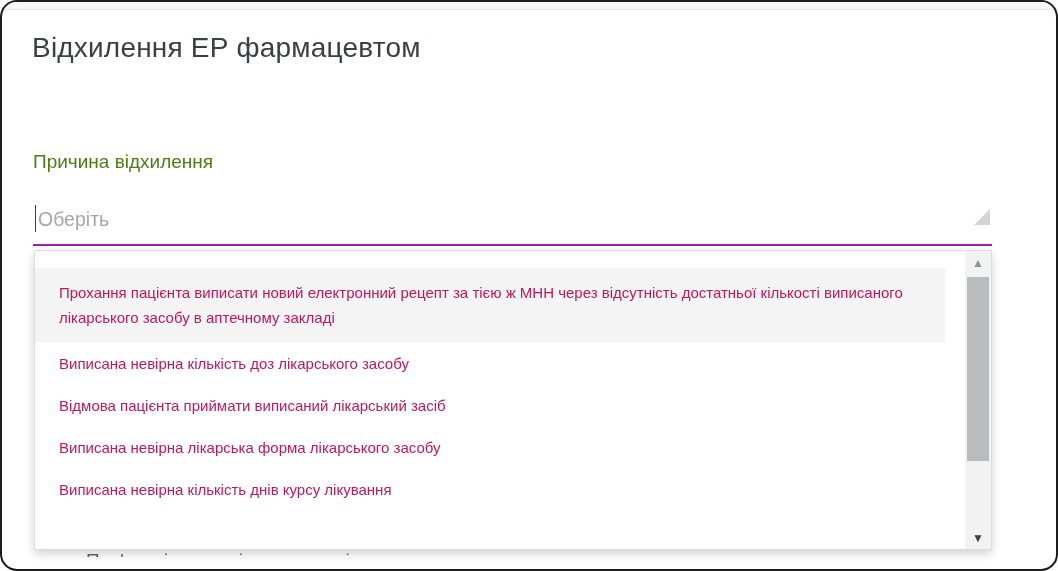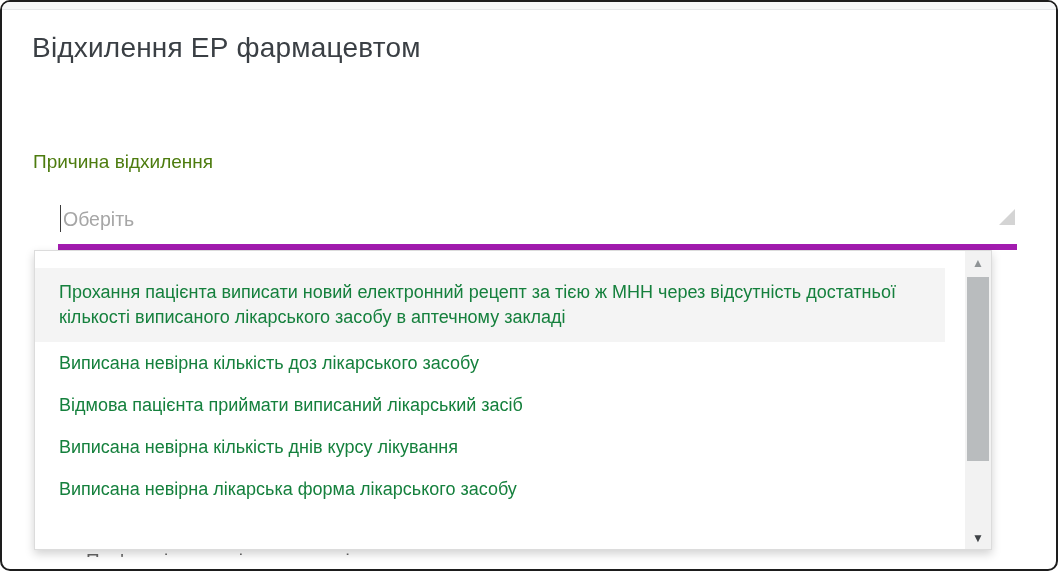--- a/index.html
+++ b/index.html
@@ -7,21 +7,21 @@
     padding: 0;
     background: #ffffff;
     font-family: "Liberation Sans", "DejaVu Sans", sans-serif;
   }
   .window {
     position: relative;
     width: 1058px;
     height: 571px;
     box-sizing: border-box;
     border: 2px solid #1d1d1d;
-    border-radius: 10px;
+    border-radius: 17px;
     background: #ffffff;
     overflow: hidden;
   }
   .top-strip {
     position: absolute;
     top: 0; left: 0; right: 0;
     height: 7px;
     background: #f6f7f8;
     border-bottom: 1px solid #e5e7e9;
   }
@@ -41,23 +41,22 @@
     top: 149px;
     font-size: 19px;
     color: #4d7c0f;
   }
   .select-field {
     position: absolute;
     left: 31px;
     top: 195px;
     width: 959px;
     height: 47px;
-    border-bottom: 6px solid #a21caf;
+    border-bottom: 2px solid #a21caf;
     cursor: text;
-    margin-left: 25px;
   }
   .text-cursor {
     position: absolute;
     left: 2px;
     top: 8px;
     width: 1px;
     height: 27px;
     background: #3c3c3c;
   }
   .select-placeholder {
@@ -97,23 +96,23 @@
     left: 0;
     top: 0;
     width: 930px;
     margin: 0;
     padding: 17px 0 0 0;
     list-style: none;
   }
   .option {
     box-sizing: border-box;
     padding: 0 20px 0 24px;
-    font-size: 18px;
+    font-size: 15px;
     line-height: 25px;
-    color: #15803d;
+    color: #be185d;
     cursor: pointer;
   }
   .option.multiline {
     padding-top: 12px;
     padding-bottom: 12px;
     max-width: 910px;
   }
   .option.single {
     height: 42px;
     display: flex;
@@ -182,22 +181,22 @@
     <span class="select-grip"></span>
   </div>
 
   <div class="obscured-fragment">Пов'язані медичні записи пацієнта</div>
 
   <div class="dropdown-panel">
     <ul class="options-list">
       <li class="option multiline highlighted">Прохання пацієнта виписати новий електронний рецепт за тією ж МНН через відсутність достатньої кількості виписаного лікарського засобу в аптечному закладі</li>
       <li class="option single">Виписана невірна кількість доз лікарського засобу</li>
       <li class="option single">Відмова пацієнта приймати виписаний лікарський засіб</li>
+      <li class="option single">Виписана невірна лікарська форма лікарського засобу</li>
       <li class="option single">Виписана невірна кількість днів курсу лікування</li>
-      <li class="option single">Виписана невірна лікарська форма лікарського засобу</li>
     </ul>
     <div class="scrollbar">
       <div class="sb-arrow sb-up">▲</div>
       <div class="sb-thumb"></div>
       <div class="sb-arrow sb-down">▼</div>
     </div>
   </div>
 
 </div>
 

